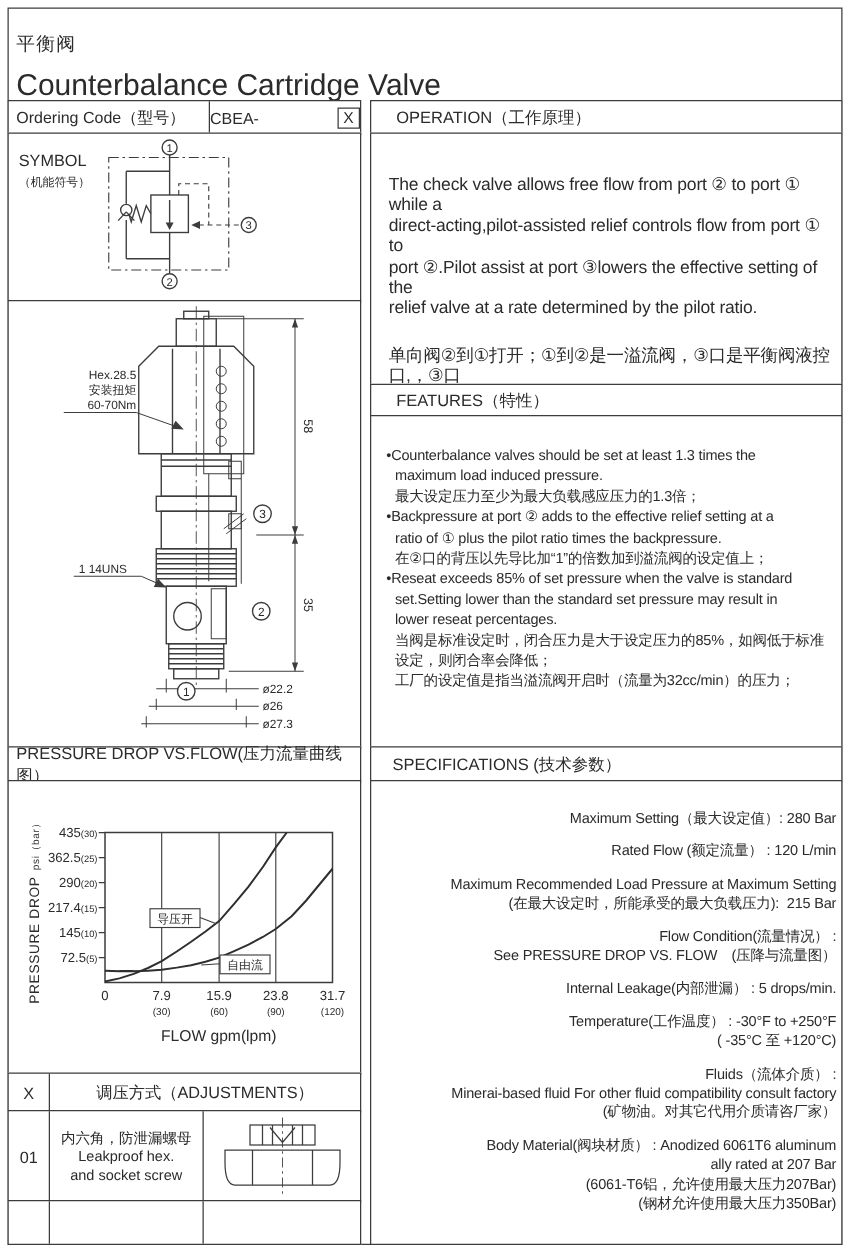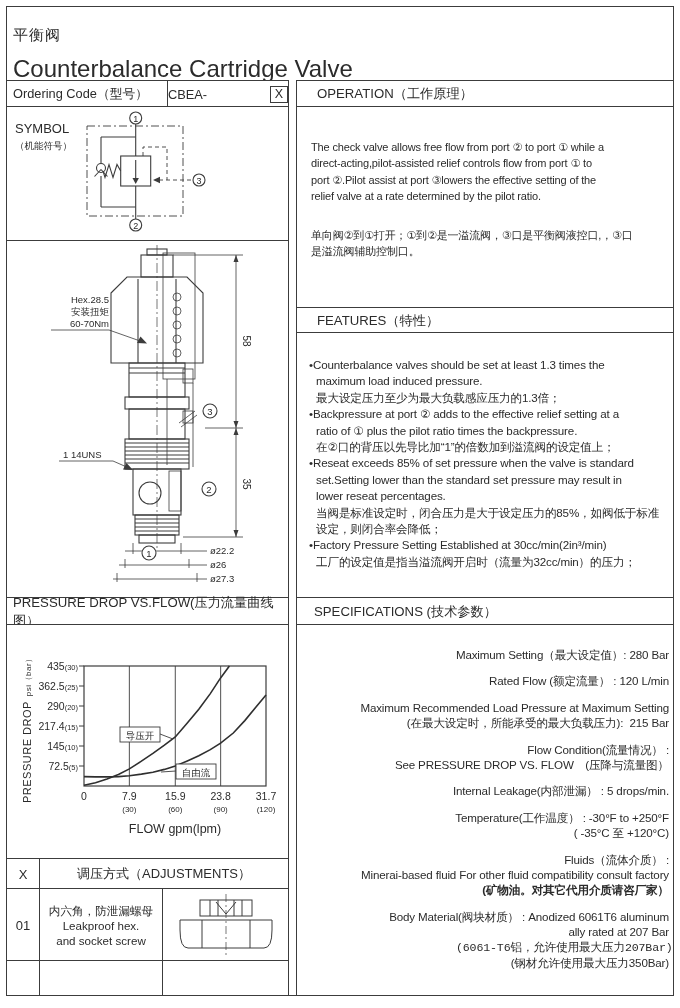--- a/index.html
+++ b/index.html
@@ -6,21 +6,21 @@
   body{
     width:680px;height:1008px;position:relative;background:#ffffff;
     font-family:"Liberation Sans","DejaVu Sans",sans-serif;color:#2b2b2b;
     overflow:hidden;
   }
   .abs{position:absolute;box-sizing:border-box;}
   .box{position:absolute;box-sizing:border-box;border:1.6px solid #3c3c3c;background:#fff;}
   .hdr{font-size:13.2px;display:flex;align-items:center;}
   .title-cn{font-size:15px;letter-spacing:1px;}
   .title-en{font-size:24px;margin-top:10px;}
-  .pre{white-space:pre-line;font-size:11px;line-height:16.4px;letter-spacing:-0.15px;}
+  .pre{white-space:pre-line;font-size:14px;line-height:16.4px;letter-spacing:-0.15px;}
   .cellmid{border-right:1.6px solid #3c3c3c;display:flex;align-items:center;}
   .xbox{display:inline-block;border:1.2px solid #3c3c3c;padding:0 4px;margin-left:3px;font-size:12.5px;line-height:15px;}
   .spec-row{margin-bottom:11px;}
   .spec-line{font-size:11.6px;line-height:15.4px;white-space:pre;letter-spacing:-0.15px;text-align:right;}
   .feat-en{white-space:pre-line;font-size:11.6px;line-height:16.4px;letter-spacing:-0.15px;padding-left:7px;text-indent:-7px;}
   .feat-cn{white-space:pre-line;font-size:11.6px;line-height:16.4px;letter-spacing:-0.15px;padding-left:7px;}
   .adj-cell1{width:32px;border-right:1.6px solid #3c3c3c;display:flex;align-items:center;justify-content:center;font-size:13px;}
   .adj-cell2{width:122px;border-right:1.6px solid #3c3c3c;display:flex;align-items:center;justify-content:center;text-align:center;font-size:11.6px;line-height:15px;}
   .adj-cell3{flex:1;display:flex;align-items:center;justify-content:center;}
   svg text{font-family:"Liberation Sans","DejaVu Sans",sans-serif;}
@@ -305,21 +305,20 @@
 maximum load induced pressure.</div>
       <div class="feat-cn">最大设定压力至少为最大负载感应压力的1.3倍；</div>
       <div class="feat-en">•Backpressure at port ② adds to the effective relief setting at a
 ratio of ① plus the pilot ratio times the backpressure.</div>
       <div class="feat-cn">在②口的背压以先导比加“1”的倍数加到溢流阀的设定值上；</div>
       <div class="feat-en">•Reseat exceeds 85% of set pressure when the valve is standard
 set.Setting lower than the standard set pressure may result in
 lower reseat percentages.</div>
       <div class="feat-cn">当阀是标准设定时，闭合压力是大于设定压力的85%，如阀低于标准
 设定，则闭合率会降低；</div>
-      <div class="feat-en">•Factory Pressure Setting Established at 30cc/min(2in³/min)</div>
       <div class="feat-cn">工厂的设定值是指当溢流阀开启时（流量为32cc/min）的压力；</div>
     </div>
 </div>
 
 <div class="box hdr" style="left:296px;top:597px;width:378px;height:29px;padding-left:17px;">
   <span>SPECIFICATIONS (技术参数）</span>
 </div>
 
 <div class="box" style="left:296px;top:624px;width:378px;height:372px;padding:22px 4px 0 13px;overflow:hidden;">
   <div>
@@ -340,22 +339,22 @@
       <div class="spec-row">
         <div class="spec-line" style="padding-left: 0px;">Internal Leakage(内部泄漏） : 5 drops/min.</div>
       </div>
       <div class="spec-row">
         <div class="spec-line" style="padding-left: 0px;">Temperature(工作温度） : -30°F to +250°F</div>
         <div class="spec-line" style="padding-left: 130px;">( -35°C 至 +120°C)</div>
       </div>
       <div class="spec-row">
         <div class="spec-line" style="padding-left: 0px; margin-left: 20px;">Fluids（流体介质） :</div>
         <div class="spec-line" style="padding-left: 0px;">Minerai-based fluid For other fluid compatibility consult factory</div>
-        <div class="spec-line" style="padding-left: 0px; font-weight: bold;">(矿物油。对其它代用介质请咨厂家）</div>
+        <div class="spec-line" style="padding-left: 0px;">(矿物油。对其它代用介质请咨厂家）</div>
       </div>
       <div class="spec-row">
         <div class="spec-line" style="padding-left: 0px;">Body Material(阀块材质） : Anodized 6061T6 aluminum</div>
         <div class="spec-line" style="padding-left: 146px;">ally rated at 207 Bar</div>
-        <div class="spec-line" style="padding-left: 146px; font-family: Liberation Mono, monospace;">(6061-T6铝，允许使用最大压力207Bar)</div>
+        <div class="spec-line" style="padding-left: 146px;">(6061-T6铝，允许使用最大压力207Bar)</div>
         <div class="spec-line" style="padding-left: 146px;">(钢材允许使用最大压力350Bar)</div>
       </div>
     </div>
 </div>
 
 </body></html>

